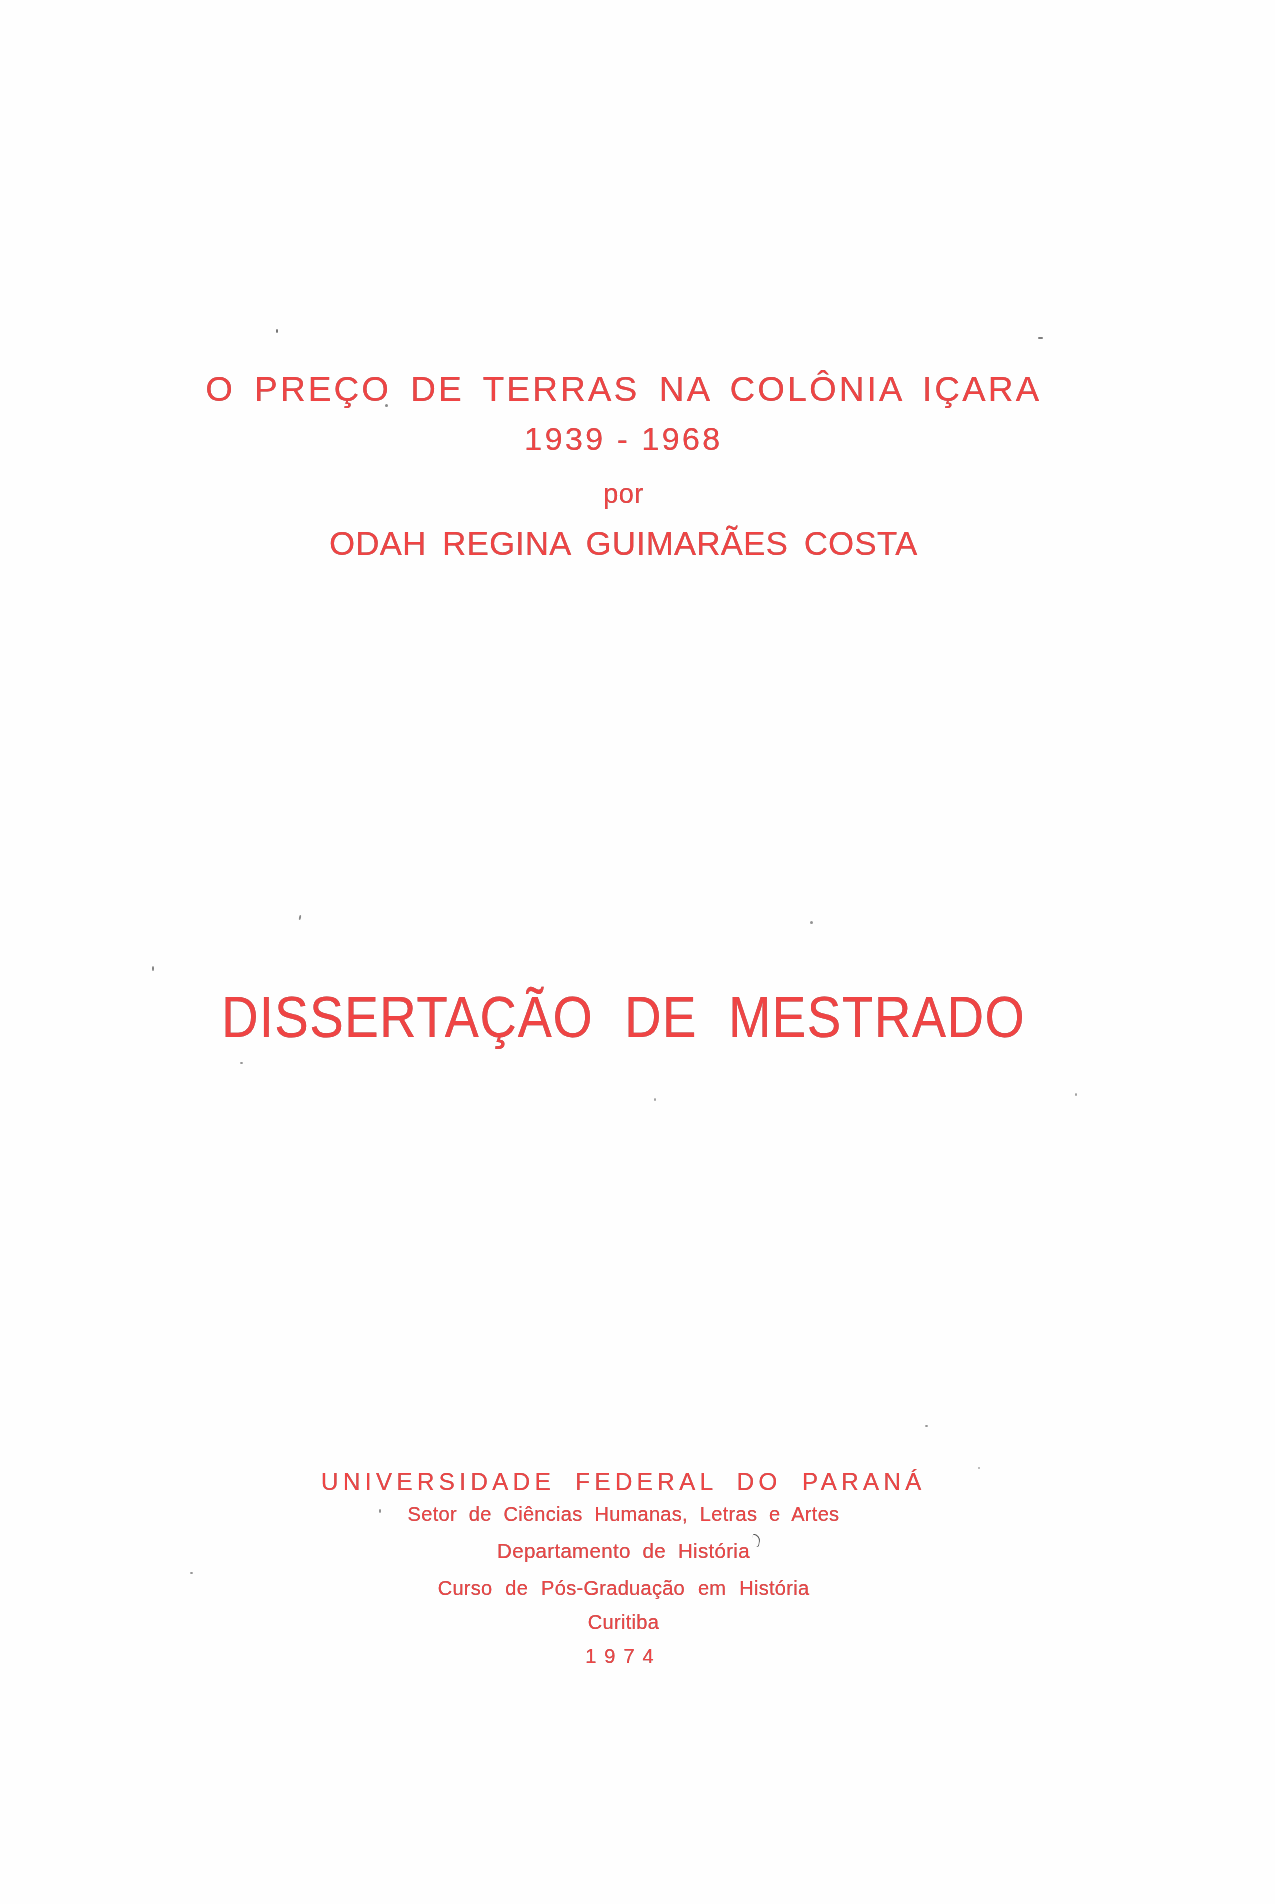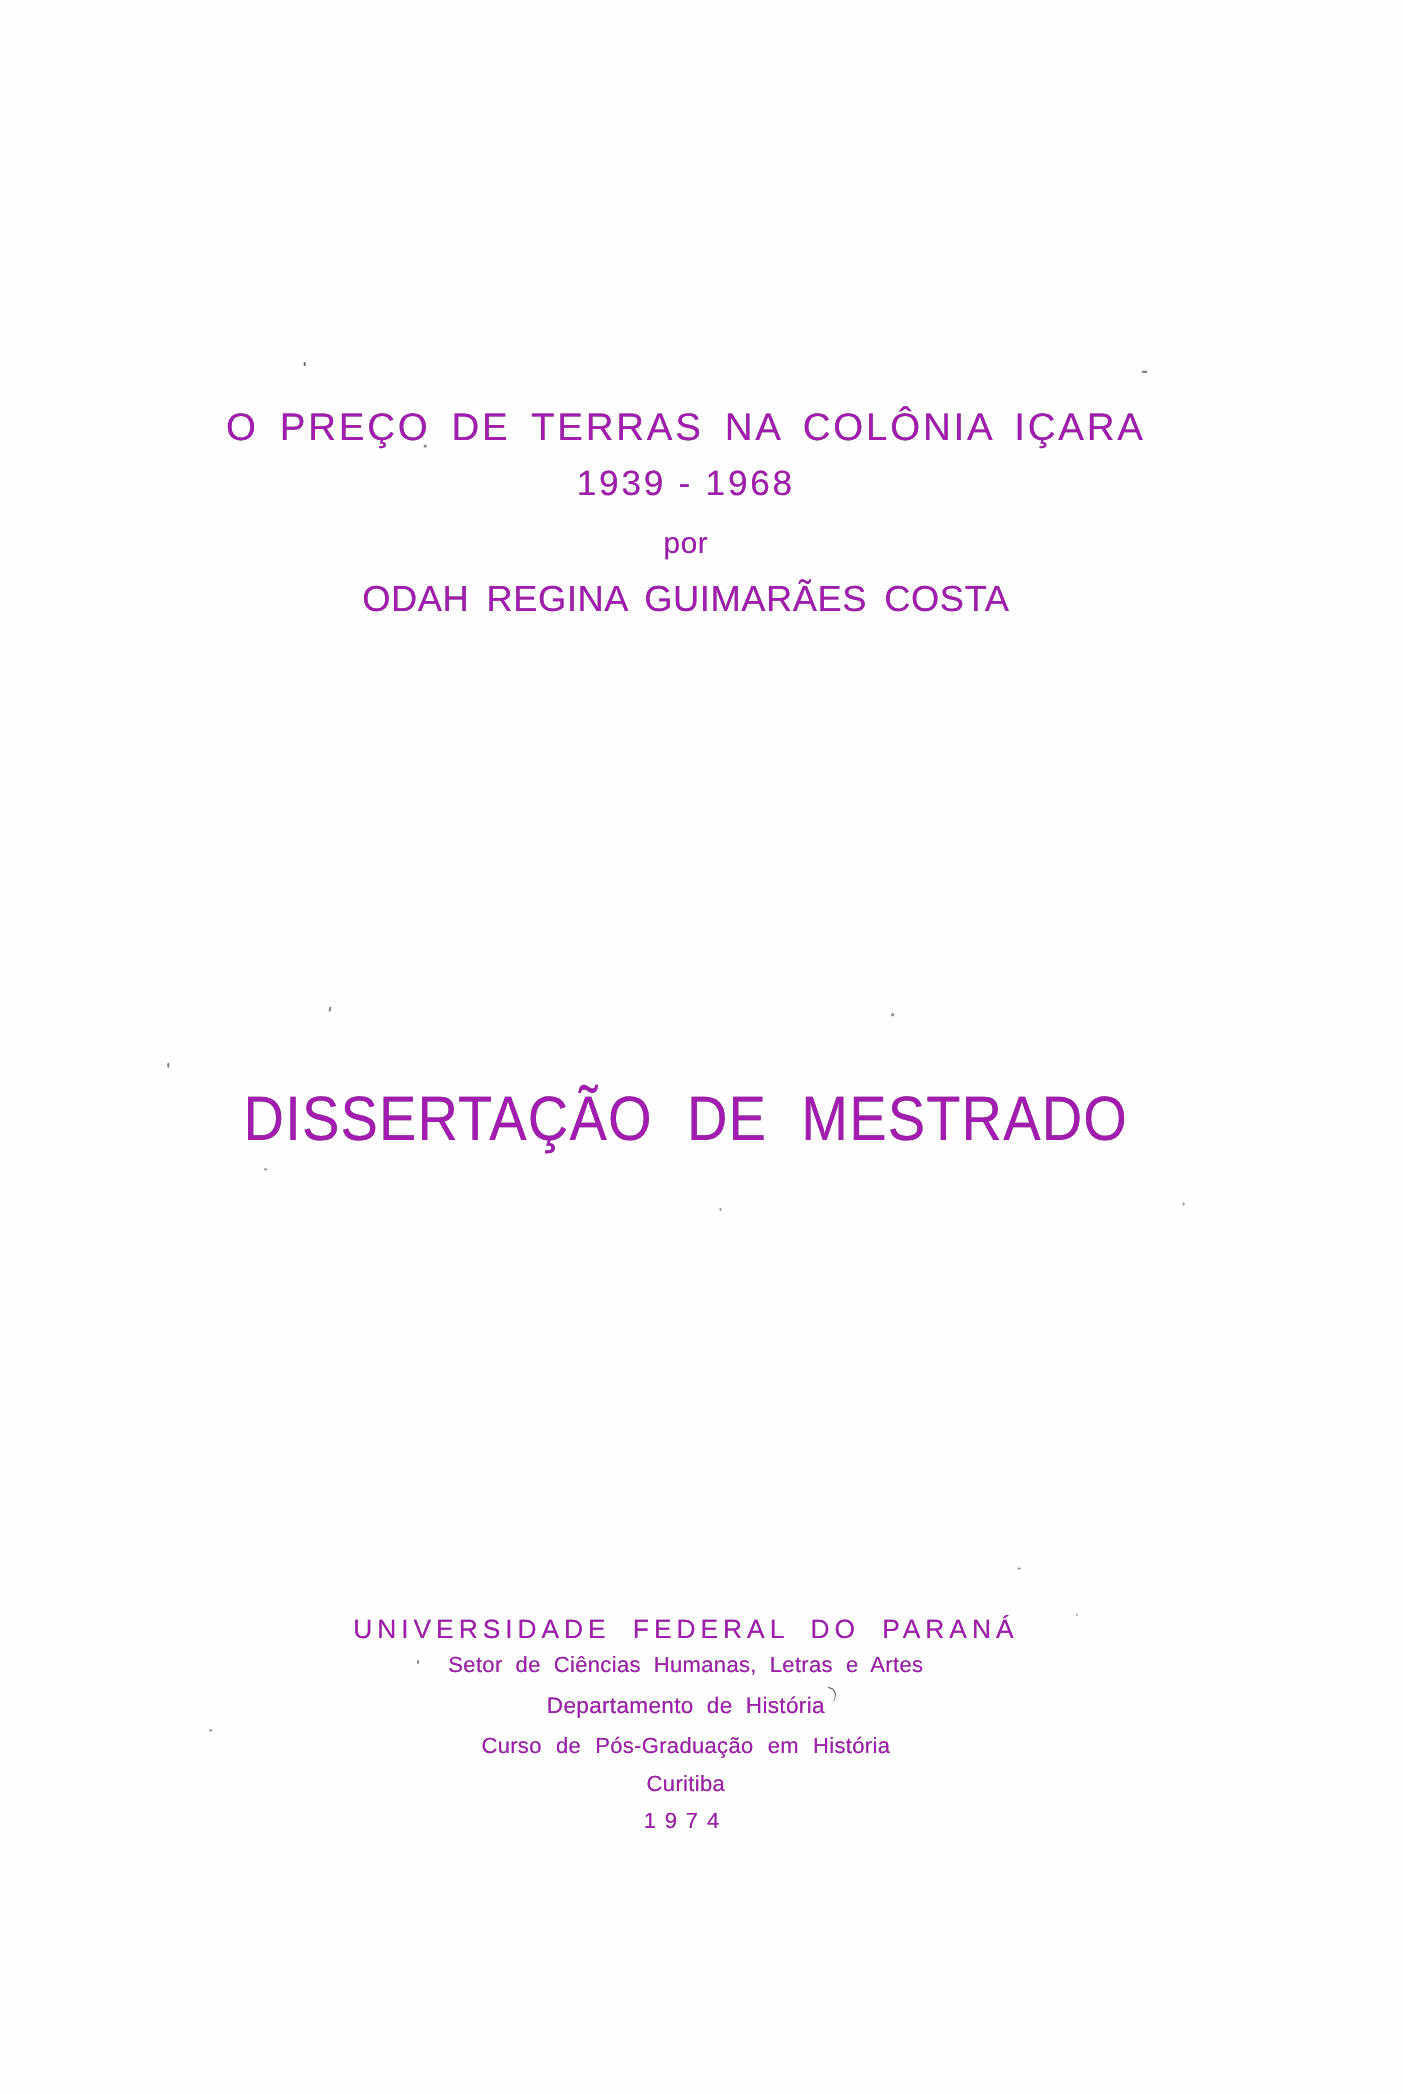--- a/index.html
+++ b/index.html
@@ -8,21 +8,21 @@
     background: #e8e8e8;
   }
   .page {
     position: relative;
     width: 1275px;
     height: 1904px;
     margin: 0 auto;
     background: #fefefe;
     overflow: hidden;
     font-family: "Liberation Sans", "DejaVu Sans", sans-serif;
-    color: #a21caf;
+    color: #ef4444;
   }
   
   .content {
     position: absolute;
     left: -14px;
     top: 0;
     width: 1275px;
     height: 100%;
   }
   .line {

